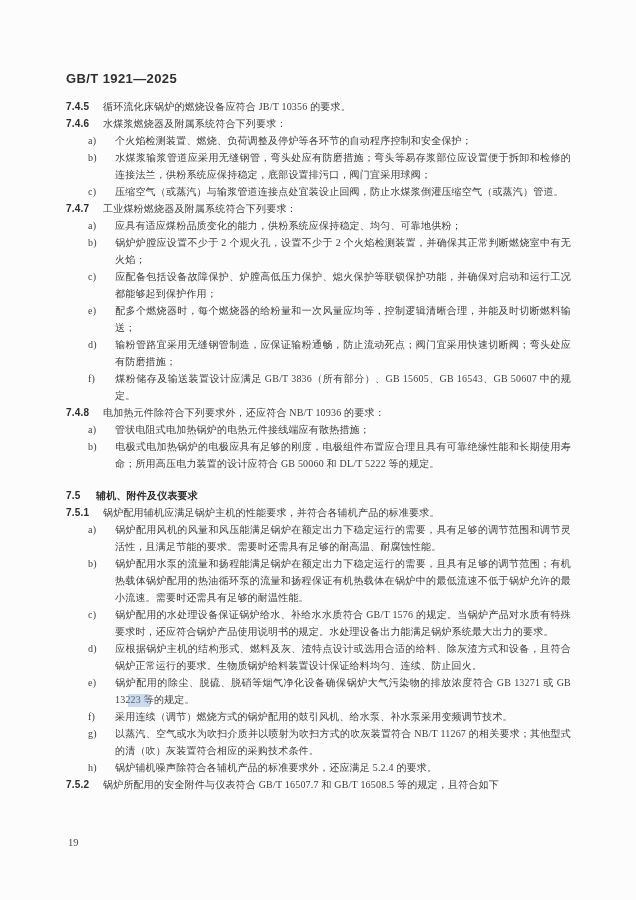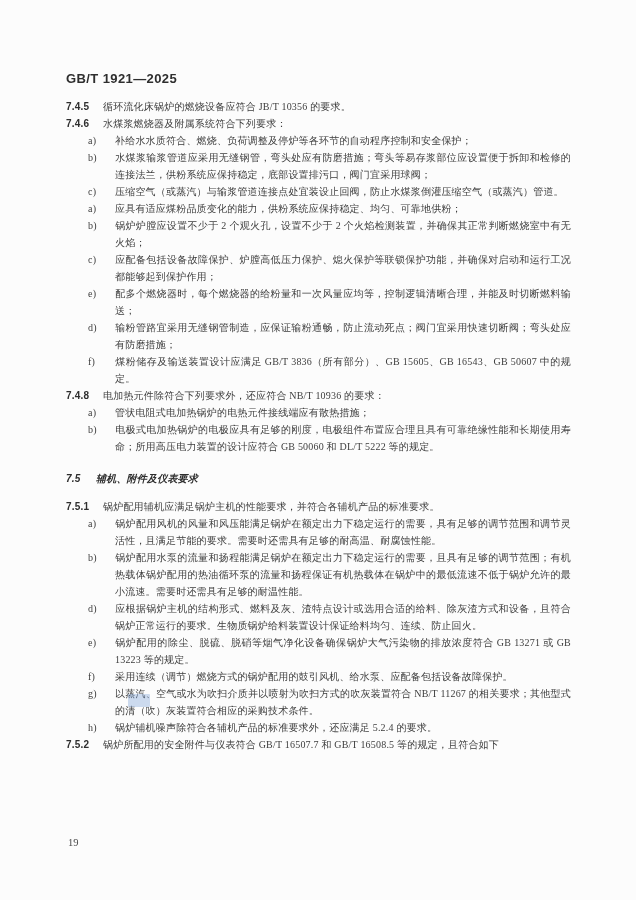--- a/index.html
+++ b/index.html
@@ -24,21 +24,21 @@
     text-align:justify;
     letter-spacing:.2px;
   }
   .block{margin:0;}
   .clause-line{padding-left:37px;text-indent:-37px;}
   .num{
     display:inline-block;width:37px;text-indent:0;
     font-family:"Liberation Sans","DejaVu Sans",sans-serif;
     font-weight:bold;color:#2e2e2e;letter-spacing:.2px;
   }
-  .heading{margin-top:15px;margin-bottom:11px;font-style:italic;}
+  .heading{margin-top:15px;}
   .heading .clause-line{padding-left:30px;text-indent:-30px;}
   .heading .num{width:30px;}
   .heading .txt{
     font-family:"Liberation Sans","DejaVu Sans",sans-serif;
     font-weight:bold;color:#2e2e2e;
   }
   .item{padding-left:49px;text-indent:-27px;}
   .label{display:inline-block;width:27px;text-indent:0;color:#3d3d3d;}
   .page-number{
     position:absolute;left:68px;top:837px;
@@ -54,47 +54,49 @@
 <body>
 
 <div class="page-header">GB/T 1921—2025</div>
 
 <div class="doc-body">
     <div class="block">
       <div class="clause-line"><span class="num">7.4.5</span><span class="txt">循环流化床锅炉的燃烧设备应符合 JB/T 10356 的要求。</span></div>
     </div>
     <div class="block">
       <div class="clause-line"><span class="num">7.4.6</span><span class="txt">水煤浆燃烧器及附属系统符合下列要求：</span></div>
-      <div class="item"><span class="label">a)</span><span class="itxt">补给水水质符合、燃烧、负荷调整及停炉等各环节的自动程序控制和安全保护；</span></div>
+      <div class="item"><span class="label">a)</span><span class="itxt">个火焰检测装置、燃烧、负荷调整及停炉等各环节的自动程序控制和安全保护；</span></div>
       <div class="item"><span class="label">b)</span><span class="itxt">水煤浆输浆管道应采用无缝钢管，弯头处应有防磨措施；弯头等易存浆部位应设置便于拆卸和检修的连接法兰，供粉系统应保持稳定，底部设置排污口，阀门宜采用球阀；</span></div>
       <div class="item"><span class="label">c)</span><span class="itxt">压缩空气（或蒸汽）与输浆管道连接点处宜装设止回阀，防止水煤浆倒灌压缩空气（或蒸汽）管道。</span></div>
     </div>
     <div class="block">
+      <div class="clause-line"><span class="num">7.4.7</span><span class="txt">工业煤粉燃烧器及附属系统符合下列要求：</span></div>
       <div class="item"><span class="label">a)</span><span class="itxt">应具有适应煤粉品质变化的能力，供粉系统应保持稳定、均匀、可靠地供粉；</span></div>
       <div class="item"><span class="label">b)</span><span class="itxt">锅炉炉膛应设置不少于 2 个观火孔，设置不少于 2 个火焰检测装置，并确保其正常判断燃烧室中有无火焰；</span></div>
       <div class="item"><span class="label">c)</span><span class="itxt">应配备包括设备故障保护、炉膛高低压力保护、熄火保护等联锁保护功能，并确保对启动和运行工况都能够起到保护作用；</span></div>
       <div class="item"><span class="label">e)</span><span class="itxt">配多个燃烧器时，每个燃烧器的给粉量和一次风量应均等，控制逻辑清晰合理，并能及时切断燃料输送；</span></div>
       <div class="item"><span class="label">d)</span><span class="itxt">输粉管路宜采用无缝钢管制造，应保证输粉通畅，防止流动死点；阀门宜采用快速切断阀；弯头处应有防磨措施；</span></div>
       <div class="item"><span class="label">f)</span><span class="itxt">煤粉储存及输送装置设计应满足 GB/T 3836（所有部分）、GB 15605、GB 16543、GB 50607 中的规定。</span></div>
     </div>
     <div class="block">
       <div class="clause-line"><span class="num">7.4.8</span><span class="txt">电加热元件除符合下列要求外，还应符合 NB/T 10936 的要求：</span></div>
       <div class="item"><span class="label">a)</span><span class="itxt">管状电阻式电加热锅炉的电热元件接线端应有散热措施；</span></div>
       <div class="item"><span class="label">b)</span><span class="itxt">电极式电加热锅炉的电极应具有足够的刚度，电极组件布置应合理且具有可靠绝缘性能和长期使用寿命；所用高压电力装置的设计应符合 GB 50060 和 DL/T 5222 等的规定。</span></div>
     </div>
     <div class="block heading">
       <div class="clause-line"><span class="num">7.5</span><span class="txt">辅机、附件及仪表要求</span></div>
     </div>
     <div class="block">
       <div class="clause-line"><span class="num">7.5.1</span><span class="txt">锅炉配用辅机应满足锅炉主机的性能要求，并符合各辅机产品的标准要求。</span></div>
       <div class="item"><span class="label">a)</span><span class="itxt">锅炉配用风机的风量和风压能满足锅炉在额定出力下稳定运行的需要，具有足够的调节范围和调节灵活性，且满足节能的要求。需要时还需具有足够的耐高温、耐腐蚀性能。</span></div>
       <div class="item"><span class="label">b)</span><span class="itxt">锅炉配用水泵的流量和扬程能满足锅炉在额定出力下稳定运行的需要，且具有足够的调节范围；有机热载体锅炉配用的热油循环泵的流量和扬程保证有机热载体在锅炉中的最低流速不低于锅炉允许的最小流速。需要时还需具有足够的耐温性能。</span></div>
+      <div class="item"><span class="label">c)</span><span class="itxt">锅炉配用的水处理设备保证锅炉给水、补给水水质符合 GB/T 1576 的规定。当锅炉产品对水质有特殊要求时，还应符合锅炉产品使用说明书的规定。水处理设备出力能满足锅炉系统最大出力的要求。</span></div>
       <div class="item"><span class="label">d)</span><span class="itxt">应根据锅炉主机的结构形式、燃料及灰、渣特点设计或选用合适的给料、除灰渣方式和设备，且符合锅炉正常运行的要求。生物质锅炉给料装置设计保证给料均匀、连续、防止回火。</span></div>
       <div class="item"><span class="label">e)</span><span class="itxt">锅炉配用的除尘、脱硫、脱硝等烟气净化设备确保锅炉大气污染物的排放浓度符合 GB 13271 或 GB 13223 等的规定。</span></div>
-      <div class="item"><span class="label">f)</span><span class="itxt">采用连续（调节）燃烧方式的锅炉配用的鼓引风机、给水泵、应配备包括设备故障保护。</span></div>
+      <div class="item"><span class="label">f)</span><span class="itxt">采用连续（调节）燃烧方式的锅炉配用的鼓引风机、给水泵、补水泵采用变频调节技术。</span></div>
       <div class="item"><span class="label">g)</span><span class="itxt">以蒸汽、空气或水为吹扫介质并以喷射为吹扫方式的吹灰装置符合 NB/T 11267 的相关要求；其他型式的清（吹）灰装置符合相应的采购技术条件。</span></div>
       <div class="item"><span class="label">h)</span><span class="itxt">锅炉辅机噪声除符合各辅机产品的标准要求外，还应满足 5.2.4 的要求。</span></div>
     </div>
     <div class="block">
       <div class="clause-line"><span class="num">7.5.2</span><span class="txt">锅炉所配用的安全附件与仪表符合 GB/T 16507.7 和 GB/T 16508.5 等的规定，且符合如下</span></div>
     </div>
   </div>
 
 <div class="highlight-artifact"></div>
 

